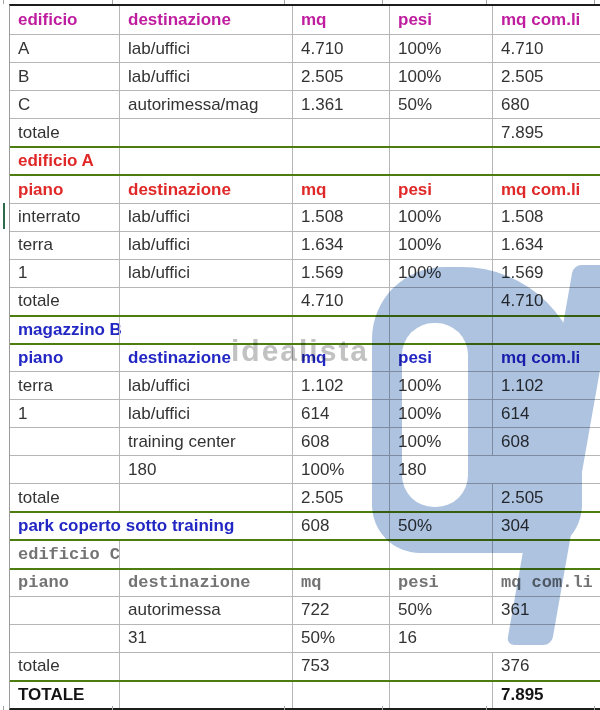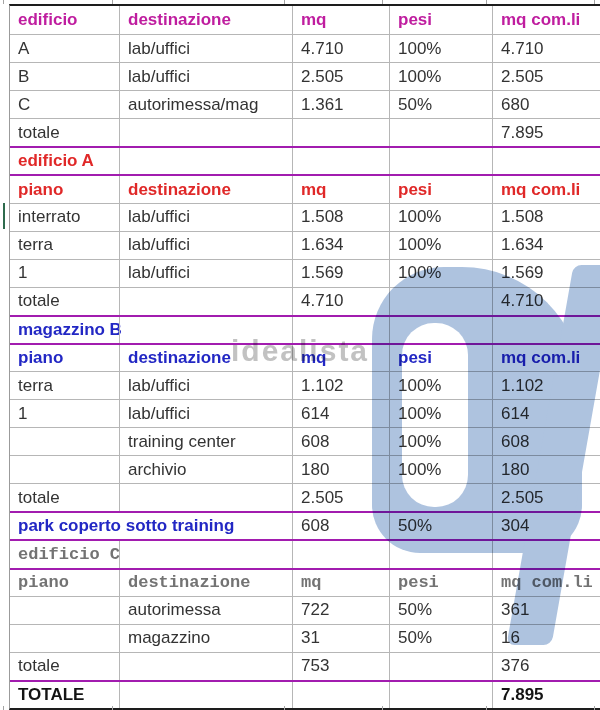--- a/index.html
+++ b/index.html
@@ -13,21 +13,21 @@
     border-top:2px solid #1d1d1d;border-bottom:2px solid #1d1d1d;
     border-left:1px solid #9b9b9b;border-right:1px solid #9b9b9b;
     background:#fff;
   }
   .row{
     display:grid;grid-template-columns:109px 173px 97px 103px 1fr;
     height:28.08px;box-sizing:border-box;align-items:center;
     border-top:1px solid #b6b6b6;
   }
   .row:first-child{border-top:none;}
-  .row.thick{border-top:2px solid #a21caf;}
+  .row.thick{border-top:2px solid #4d7c0f;}
   .cell{
     box-sizing:border-box;height:100%;display:flex;align-items:center;
     padding-left:8px;font-size:17px;color:#333333;white-space:nowrap;overflow:visible;
   }
   .cell.bl{border-left:1px solid #b6b6b6;}
   .row.header .cell,.row.section .cell,.row.grand .cell{font-weight:bold;}
   .row.merged .cell:first-child{font-weight:bold;}
   .theme-magenta .cell{color:#bf1d9f;}
   .theme-red .cell{color:#e02828;}
   .theme-blue .cell{color:#2227c4;}
@@ -179,21 +179,20 @@
       </div>
       <div class="row data">
         <div class="cell"></div>
         <div class="cell bl">training center</div>
         <div class="cell bl">608</div>
         <div class="cell bl">100%</div>
         <div class="cell bl">608</div>
       </div>
       <div class="row data">
         <div class="cell"></div>
-        <div class="cell bl">archivio</div>
         <div class="cell bl">180</div>
         <div class="cell bl">100%</div>
         <div class="cell bl">180</div>
       </div>
       <div class="row data">
         <div class="cell">totale</div>
         <div class="cell bl"></div>
         <div class="cell bl">2.505</div>
         <div class="cell bl"></div>
         <div class="cell bl">2.505</div>
@@ -220,21 +219,20 @@
       </div>
       <div class="row data">
         <div class="cell"></div>
         <div class="cell bl">autorimessa</div>
         <div class="cell bl">722</div>
         <div class="cell bl">50%</div>
         <div class="cell bl">361</div>
       </div>
       <div class="row data">
         <div class="cell"></div>
-        <div class="cell bl">magazzino</div>
         <div class="cell bl">31</div>
         <div class="cell bl">50%</div>
         <div class="cell bl">16</div>
       </div>
       <div class="row data">
         <div class="cell">totale</div>
         <div class="cell bl"></div>
         <div class="cell bl">753</div>
         <div class="cell bl"></div>
         <div class="cell bl">376</div>

